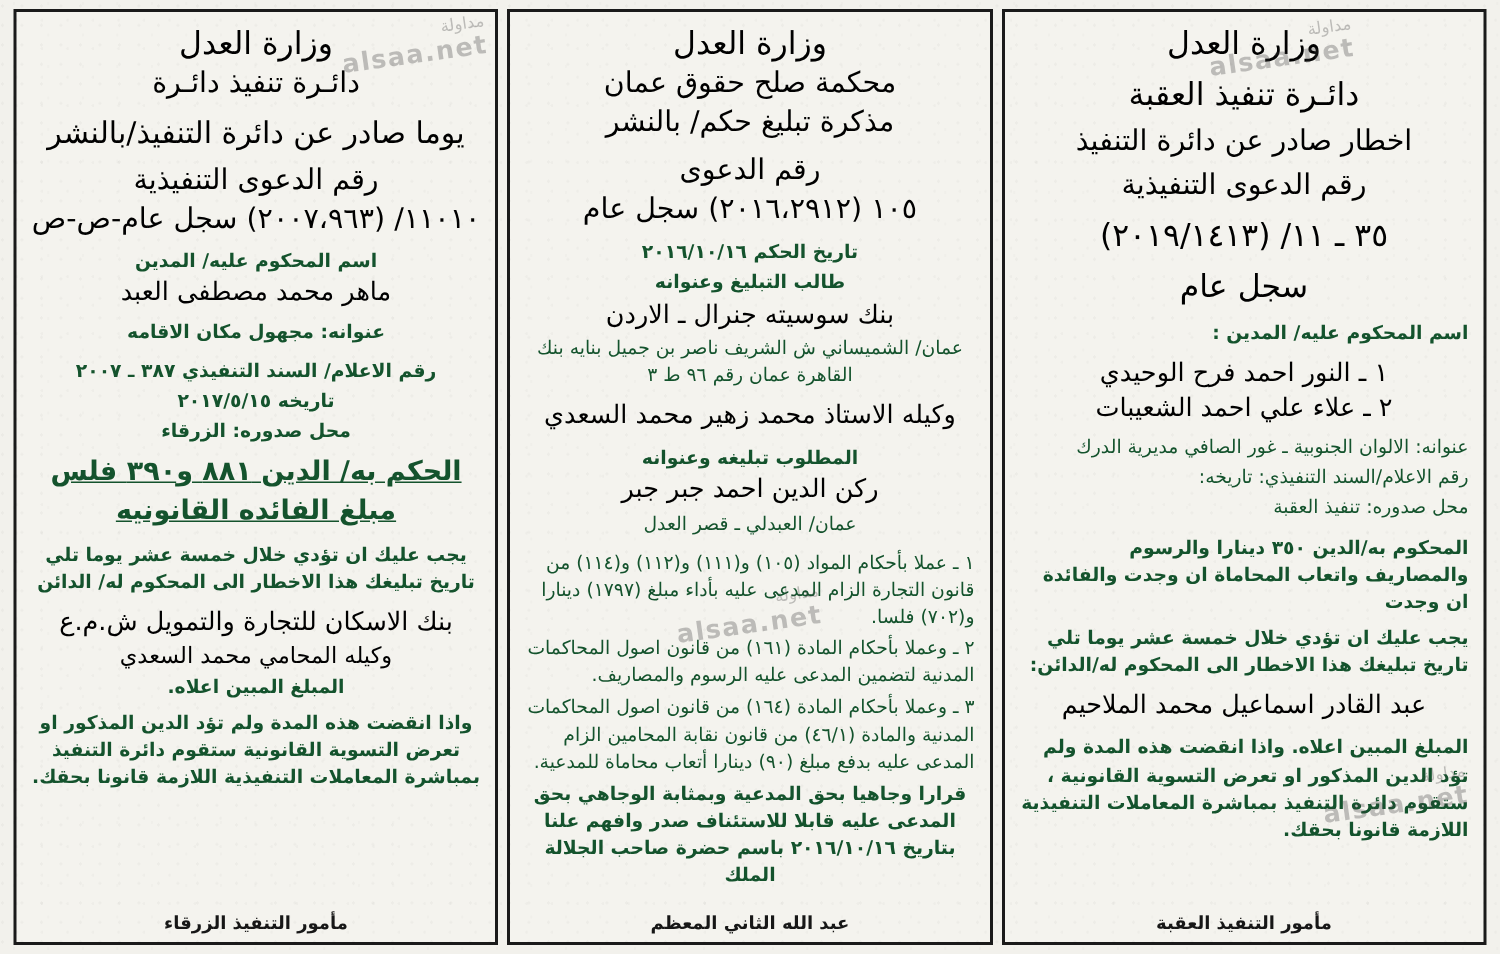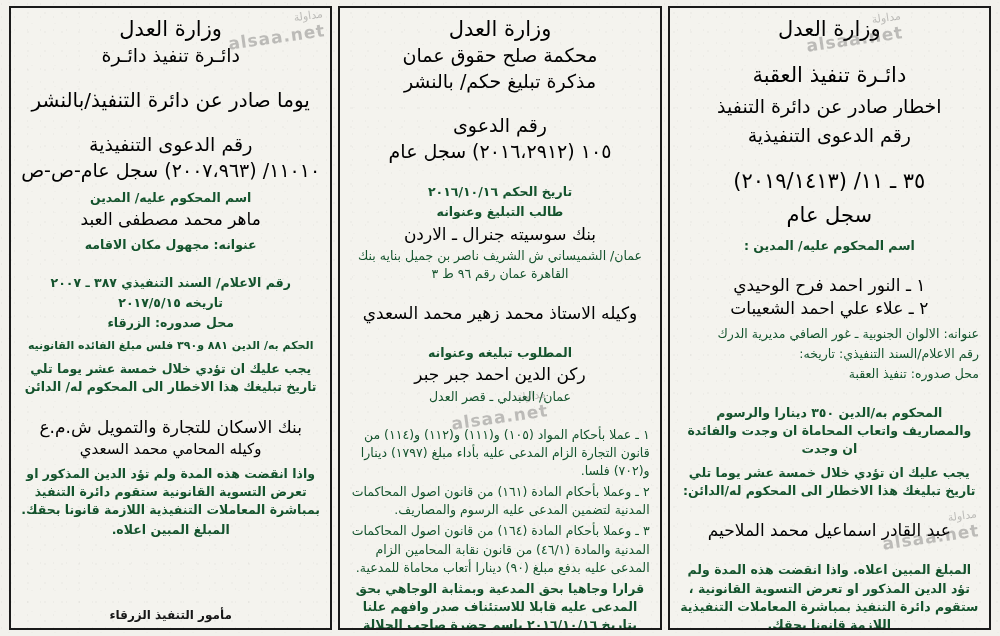--- a/index.html
+++ b/index.html
@@ -71,24 +71,24 @@
   .t-xxs { font-size: 11.5px; }
   .body-txt {
     font-size: 12.5px;
     line-height: 1.45;
     color: #14532d;
     text-align: right;
   }
   .body-txt.center { text-align: center; }
   .center { text-align: center; }
   .mt2 { margin-top: 2px; }
-  .mt4 { margin-top: 20px; }
+  .mt4 { margin-top: 8px; }
   .mt6 { margin-top: 6px; }
   .mt8 { margin-top: 8px; }
-  .bold { font-weight: bold; text-align: center; }
+  .bold { font-weight: bold; }
   .spacer { flex: 1 1 auto; }
   .footer {
     text-align: center;
     font-size: 12px;
     font-weight: bold;
     color: #171717;
     padding-top: 4px;
   }
   
   .wm {
@@ -103,21 +103,21 @@
     white-space: nowrap;
     font-family: "DejaVu Sans", sans-serif;
   }
   .wm small { font-size: 11px; display: block; letter-spacing: 2px; font-weight: normal; }
   .wm-a { top: 8px; right: 86px; }
   .wm-b { top: 386px; right: 112px; }
   .wm-c { top: 506px; right: 10px; }
   .wm-d { top: 6px; right: 6px; }
   .line-item { margin-top: 3px; }
   .num-line { font-size: 12.5px; line-height: 1.45; }
-  .big-amount { font-size: 11px; font-weight: bold; }
+  .big-amount { font-size: 18px; font-weight: bold; text-decoration: underline; }
   .col3-title { font-size: 20px; }
 </style>
 </head>
 <body>
 
 <div class="page">
 
   <div class="col">
     <div class="wm wm-d">
       <small>مداولة</small>
@@ -132,22 +132,22 @@
       <div class="body-txt center mt6 bold t-sm">اسم المحكوم عليه/ المدين</div>
       <div class="hdr t-md mt2">ماهر محمد مصطفى العبد</div>
       <div class="body-txt center mt6 bold t-sm">عنوانه: مجهول مكان الاقامه</div>
       <div class="body-txt center mt4 bold t-sm">رقم الاعلام/ السند التنفيذي ٣٨٧ ـ ٢٠٠٧</div>
       <div class="body-txt center mt2 bold t-sm">تاريخه ٢٠١٧/٥/١٥</div>
       <div class="body-txt center mt2 bold t-sm">محل صدوره: الزرقاء</div>
       <div class="body-txt center mt6 bold big-amount">الحكم به/ الدين ٨٨١ و٣٩٠ فلس مبلغ الفائده القانونيه</div>
       <div class="body-txt center mt6 bold t-sm">يجب عليك ان تؤدي خلال خمسة عشر يوما تلي تاريخ تبليغك هذا الاخطار الى المحكوم له/ الدائن</div>
       <div class="hdr t-md mt4">بنك الاسكان للتجارة والتمويل ش.م.ع</div>
       <div class="hdr t-sm mt2">وكيله المحامي محمد السعدي</div>
+      <div class="body-txt center mt2 bold t-sm">المبلغ المبين اعلاه.</div>
       <div class="body-txt center mt6 bold t-sm">واذا انقضت هذه المدة ولم تؤد الدين المذكور او تعرض التسوية القانونية ستقوم دائرة التنفيذ بمباشرة المعاملات التنفيذية اللازمة قانونا بحقك.</div>
-      <div class="body-txt center mt2 bold t-sm">المبلغ المبين اعلاه.</div>
       <div class="spacer"></div>
       <div class="footer">مأمور التنفيذ الزرقاء</div>
     </div>
   </div>
 
   <div class="col">
     <div class="wm wm-b">
       <small>مداولة</small>
       <span>alsaa.net</span>
     </div>

